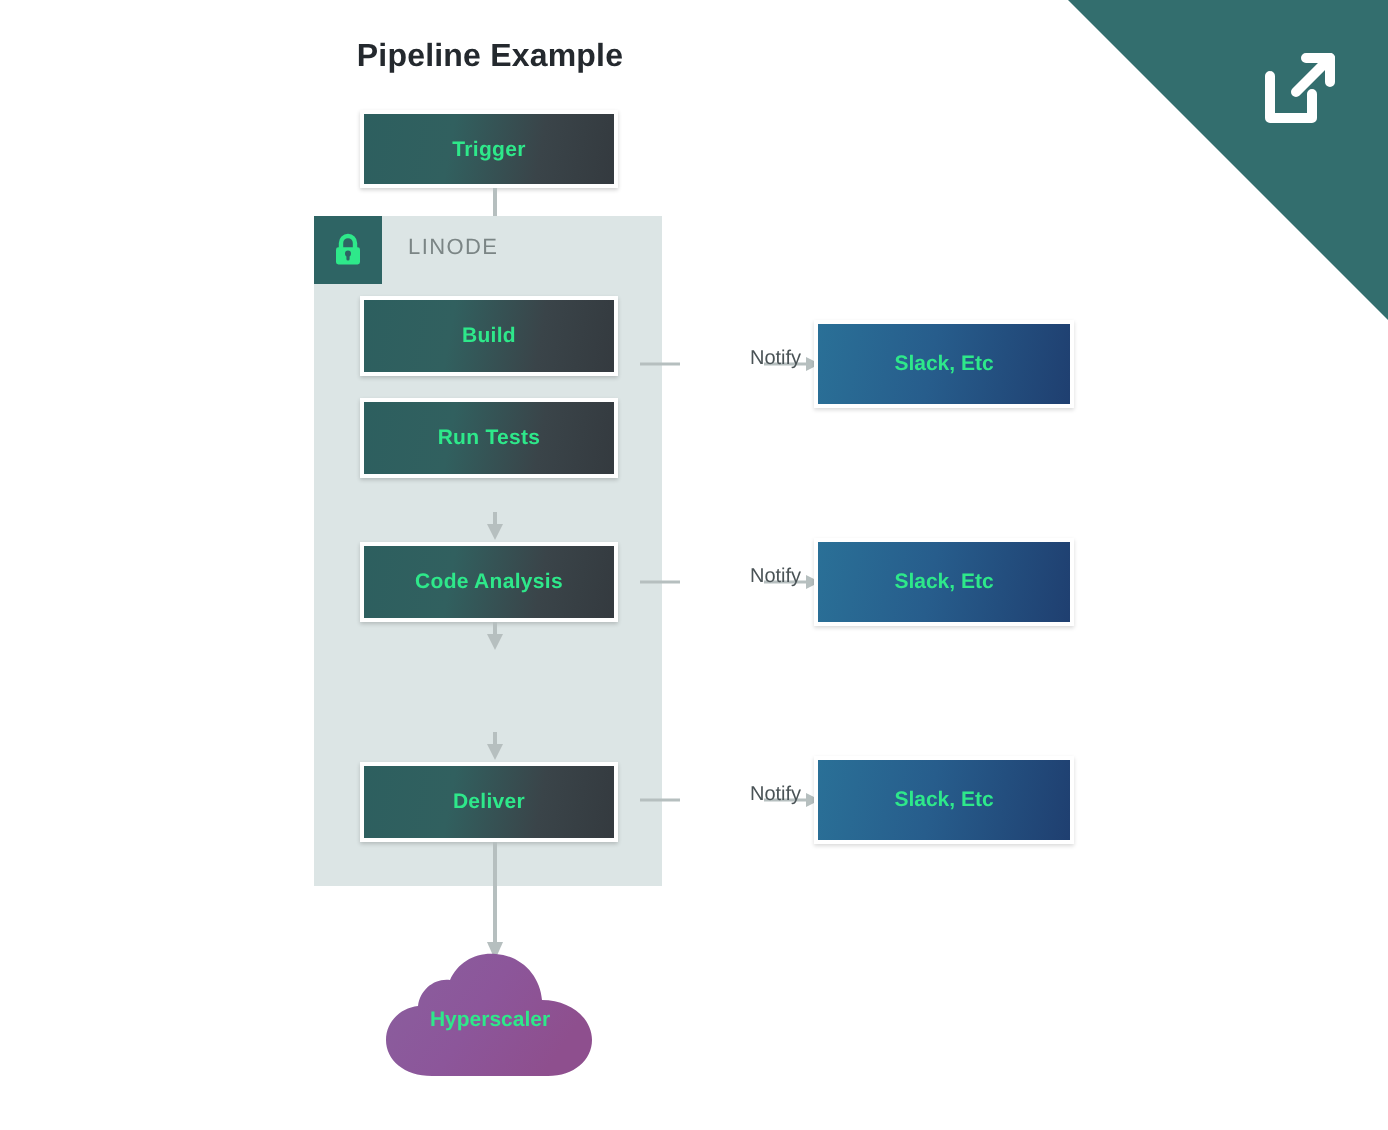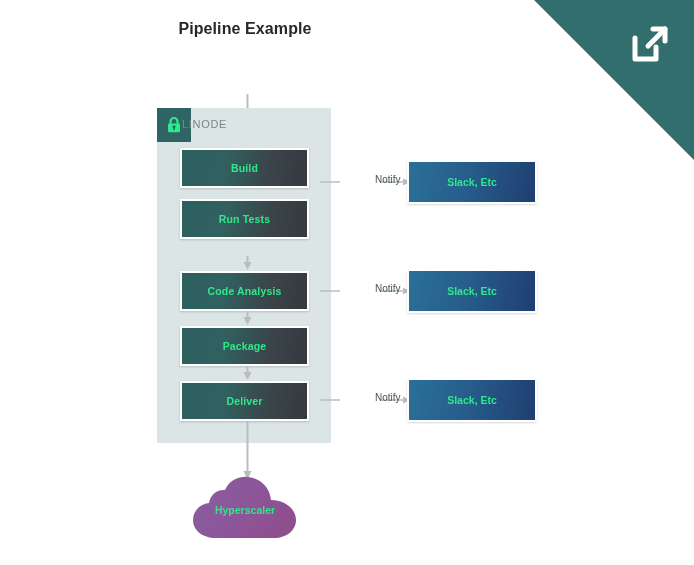--- a/index.html
+++ b/index.html
@@ -67,21 +67,21 @@
     top: 108px;
     width: 34px;
     height: 34px;
     background: #2e6464;
     display: flex;
     align-items: center;
     justify-content: center;
   }
   .region-label {
     position: absolute;
-    left: 182px;
+    left: 204px;
     top: 118px;
     font-size: 11px;
     color: #7b8585;
     letter-spacing: 0.7px;
   }
 
   
   .stage-box {
     position: absolute;
     left: 180px;
@@ -191,20 +191,23 @@
 
   <div class="corner-triangle"></div>
   <svg class="corner-icon" viewBox="0 0 44 44">
     <path d="M7 16 L7 37 L28 37 L28 25" fill="none" stroke="#ffffff" stroke-width="5" stroke-linecap="round" stroke-linejoin="round"></path>
     <path d="M20 24 L37 7" fill="none" stroke="#ffffff" stroke-width="5" stroke-linecap="round"></path>
     <path d="M25 7 L37 7 L37 19" fill="none" stroke="#ffffff" stroke-width="5" stroke-linecap="round" stroke-linejoin="round"></path>
   </svg>
 
   <div class="diagram-title">Pipeline Example</div>
 
+  <div class="stage-box trigger-box">
+    <span class="stage-label">Trigger</span>
+  </div>
 
   <svg class="v-arrow va-trigger" viewBox="0 0 9 67" preserveAspectRatio="none">
     <line x1="4.5" y1="0" x2="4.5" y2="59" stroke="#b6bfbf" stroke-width="2"></line>
     <polygon points="0.5,57 8.5,57 4.5,66" fill="#b6bfbf"></polygon>
   </svg>
 
   <div class="linode-region"></div>
   <div class="lock-badge">
     <svg width="20" height="20" viewBox="0 0 20 20">
       <path d="M6.5 9 V6.5 a3.5 3.5 0 0 1 7 0 V9" fill="none" stroke="#2ee88a" stroke-width="2.2"></path>
@@ -232,23 +235,20 @@
   </svg>
 
   <div class="stage-box box-codeanalysis">
     <span class="stage-label">Code Analysis</span>
   </div>
   <svg class="v-arrow va-3" viewBox="0 0 9 15" preserveAspectRatio="none">
     <line x1="4.5" y1="0" x2="4.5" y2="8" stroke="#b6bfbf" stroke-width="2"></line>
     <polygon points="0.5,6 8.5,6 4.5,14" fill="#b6bfbf"></polygon>
   </svg>
 
-  <div class="stage-box box-package">
-    <span class="stage-label">Package</span>
-  </div>
   <svg class="v-arrow va-4" viewBox="0 0 9 15" preserveAspectRatio="none">
     <line x1="4.5" y1="0" x2="4.5" y2="8" stroke="#b6bfbf" stroke-width="2"></line>
     <polygon points="0.5,6 8.5,6 4.5,14" fill="#b6bfbf"></polygon>
   </svg>
 
   <div class="stage-box box-deliver">
     <span class="stage-label">Deliver</span>
   </div>
 
   <svg class="v-arrow va-cloud" viewBox="0 0 9 60" preserveAspectRatio="none">

